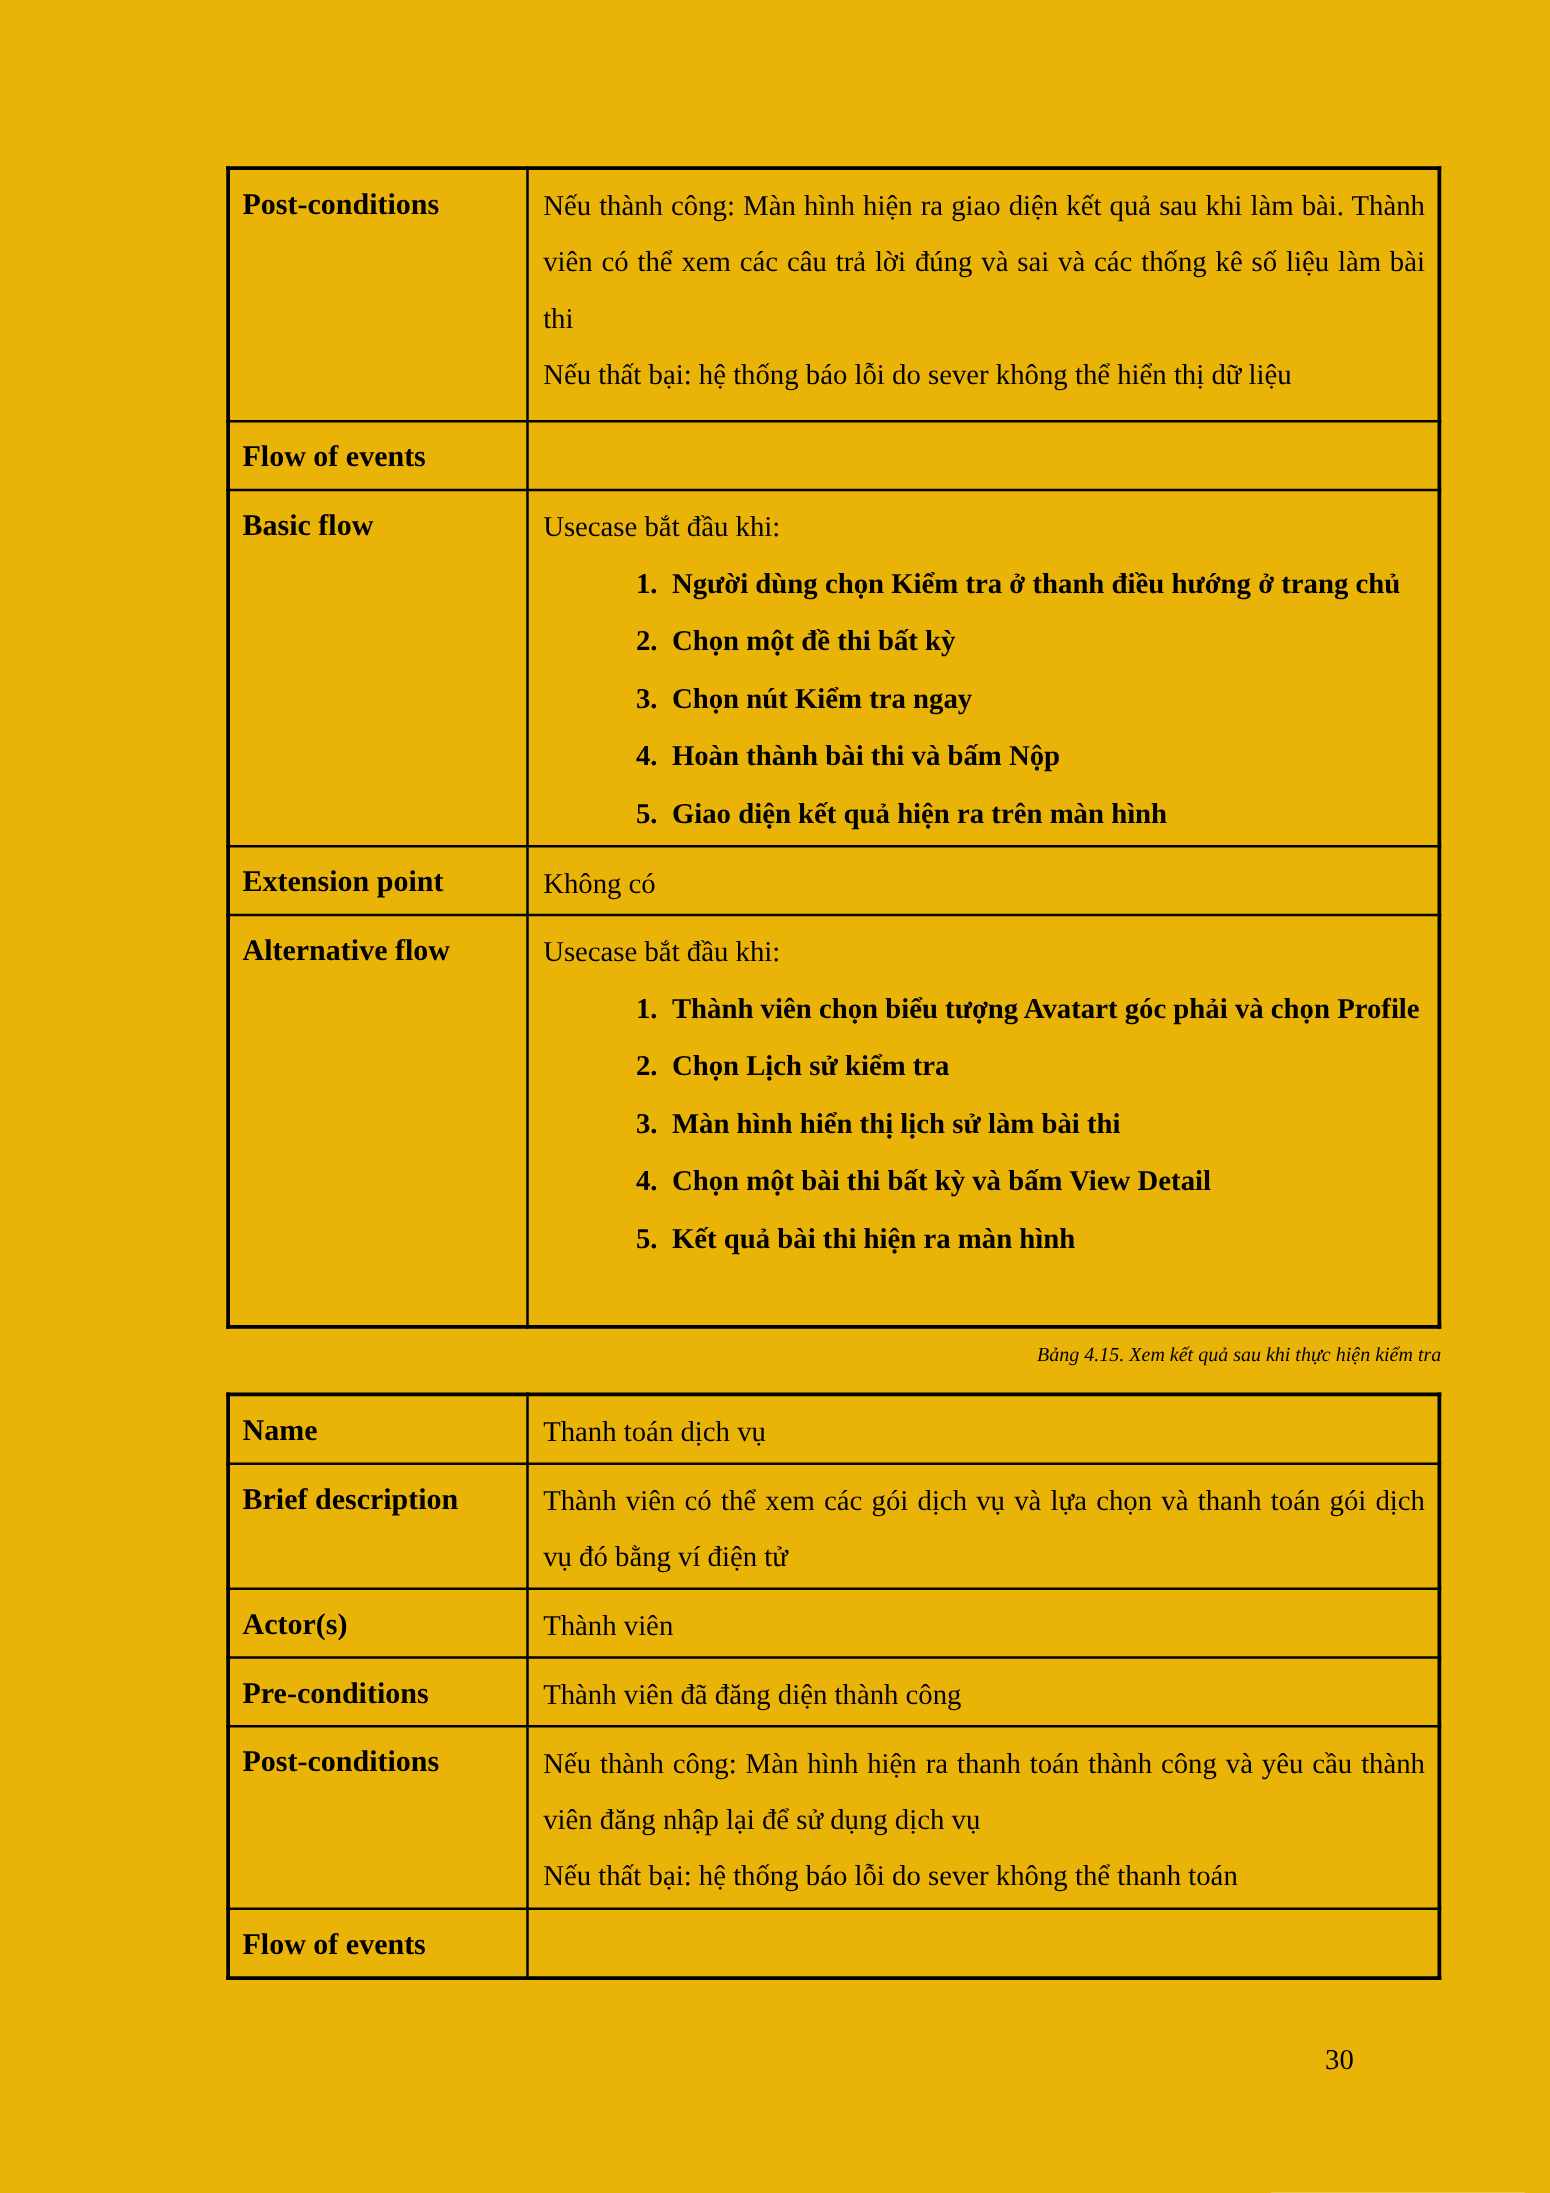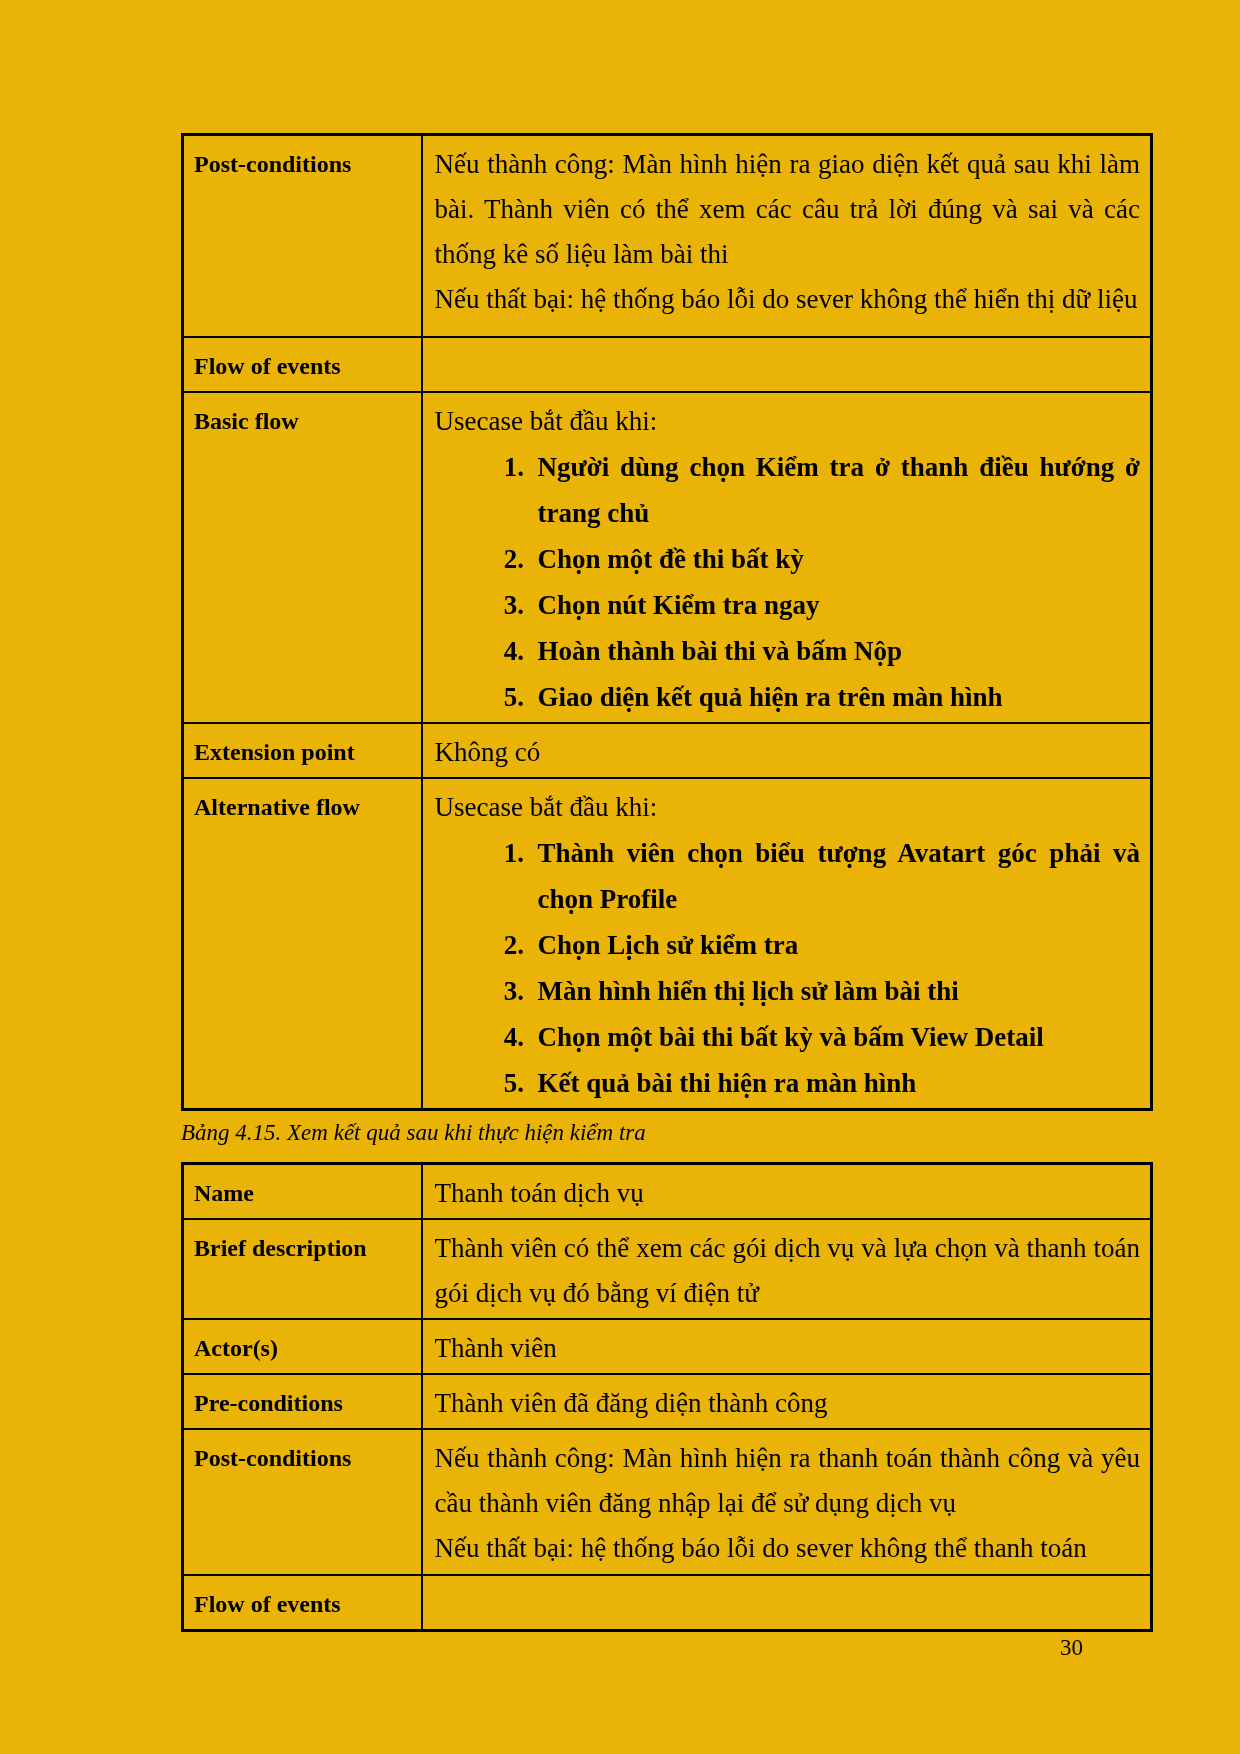--- a/index.html
+++ b/index.html
@@ -21,21 +21,21 @@
   table.uc-table {
     border-collapse: collapse;
     table-layout: fixed;
     width: 972px;
     border: 3px solid #000;
   }
   col.c1 { width: 239px; }
   td {
     border: 2px solid #000;
     vertical-align: top;
-    font-size: 27px;
+    font-size: 23px;
     line-height: 45px;
     padding: 6px 10px 2px 12px;
     overflow: hidden;
   }
   td.label-cell {
     font-weight: bold;
     font-size: 24px;
     padding-left: 10px;
   }
   td p { margin: 0; text-align: justify; }
@@ -46,23 +46,23 @@
   }
   ol.steps li {
     text-align: justify;
     line-height: 46px;
   }
   ol.steps li::marker {
     content: counter(list-item) ".\00a0\00a0";
   }
   .caption {
     margin-top: 4px;
-    text-align: left;
+    text-align: right;
     font-style: italic;
-    font-size: 23px;
+    font-size: 16px;
     line-height: 36px;
   }
   .heading {
     margin-top: 6px;
     padding-left: 56px;
     font-size: 24px;
     line-height: 36px;
   }
   .tbl2 { margin-top: 11px; }
   .page-number {

